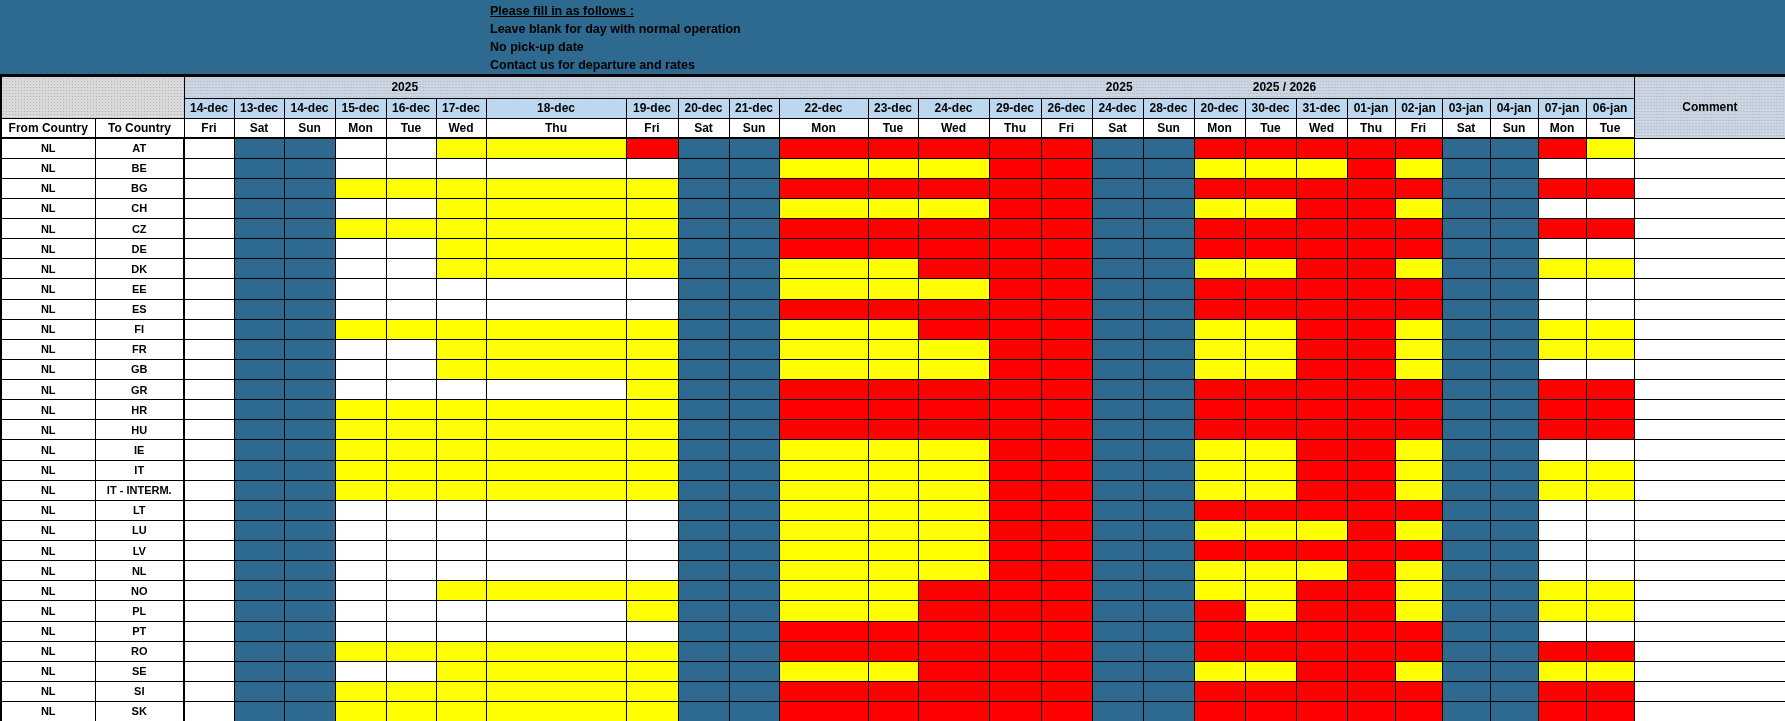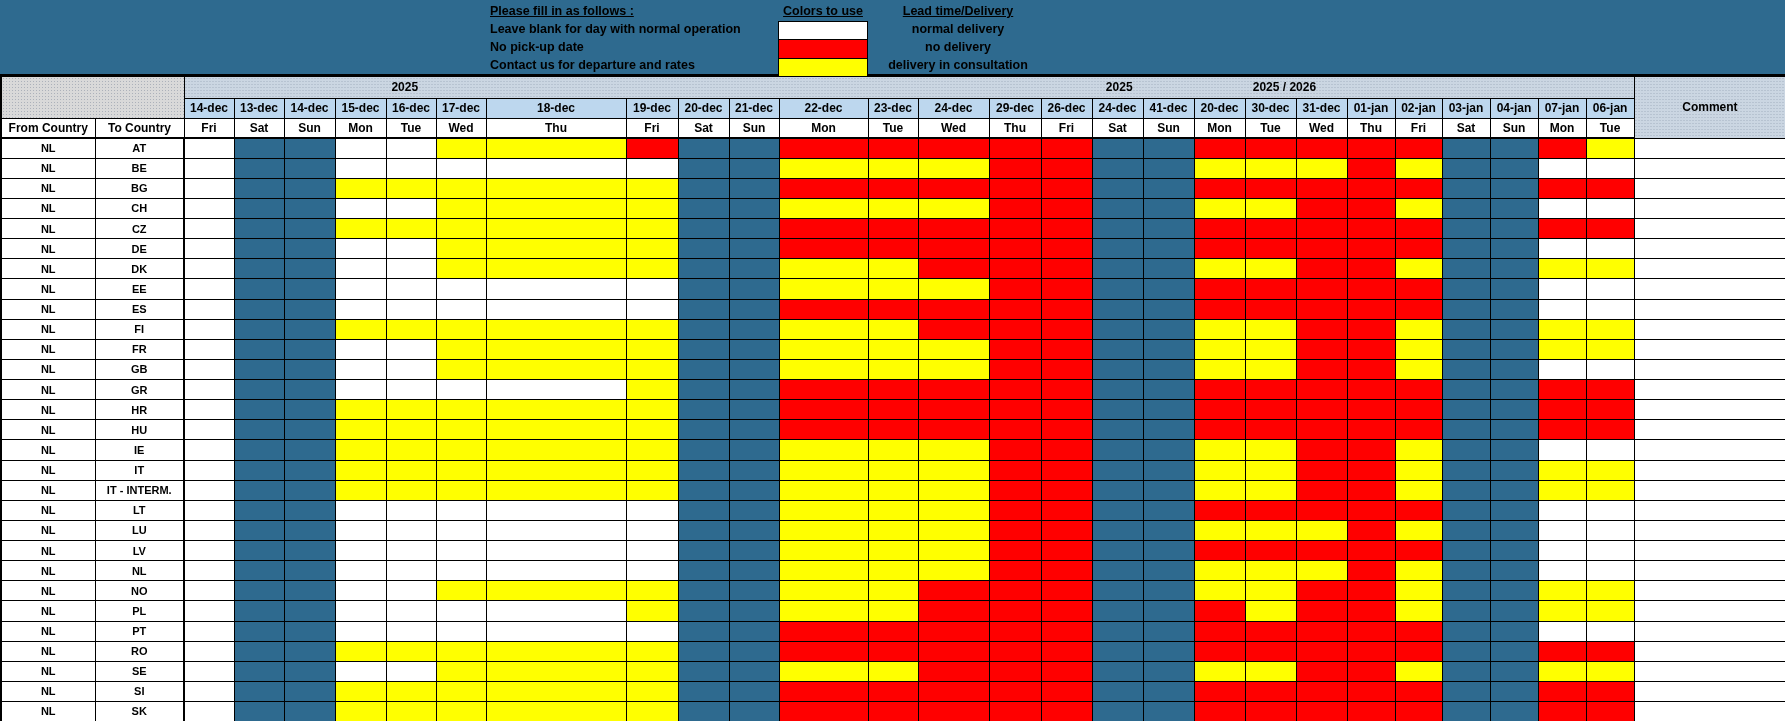--- a/index.html
+++ b/index.html
@@ -58,34 +58,20 @@
 
 <div class="screen">
 
   <div class="banner" id="banner" style="background-color: rgb(46, 106, 143);">
     <div class="instr">
       <div class="txt title">Please fill in as follows :</div>
       <div class="txt">Leave blank for day with normal operation</div>
       <div class="txt">No pick-up date</div>
       <div class="txt">Contact us for departure and rates</div>
     </div>
-    <div class="colors-col">
-      <div class="txt title">Colors to use</div>
-      <div class="swatches">
-        <div class="swatch" style="background-color: rgb(255, 255, 255);"></div>
-        <div class="swatch" style="background-color: rgb(255, 0, 0);"></div>
-        <div class="swatch" style="background-color: rgb(255, 255, 0);"></div>
-      </div>
-    </div>
-    <div class="lead-col">
-      <div class="txt title">Lead time/Delivery</div>
-      <div class="txt">normal delivery</div>
-      <div class="txt">no delivery</div>
-      <div class="txt">delivery in consultation</div>
-    </div>
   </div>
 
   <table class="sched">
     <colgroup id="cols">
         <col style="width: 94px;">
         <col style="width: 89px;">
         <col style="width: 50px;">
         <col style="width: 50px;">
         <col style="width: 51px;">
         <col style="width: 51px;">
@@ -133,21 +119,21 @@
           <td>18-dec</td>
           <td>19-dec</td>
           <td>20-dec</td>
           <td>21-dec</td>
           <td>22-dec</td>
           <td>23-dec</td>
           <td>24-dec</td>
           <td>29-dec</td>
           <td>26-dec</td>
           <td>24-dec</td>
-          <td>41-dec</td>
+          <td>28-dec</td>
           <td>20-dec</td>
           <td>30-dec</td>
           <td>31-dec</td>
           <td>01-jan</td>
           <td>02-jan</td>
           <td>03-jan</td>
           <td>04-jan</td>
           <td>07-jan</td>
           <td>06-jan</td>
         </tr>

